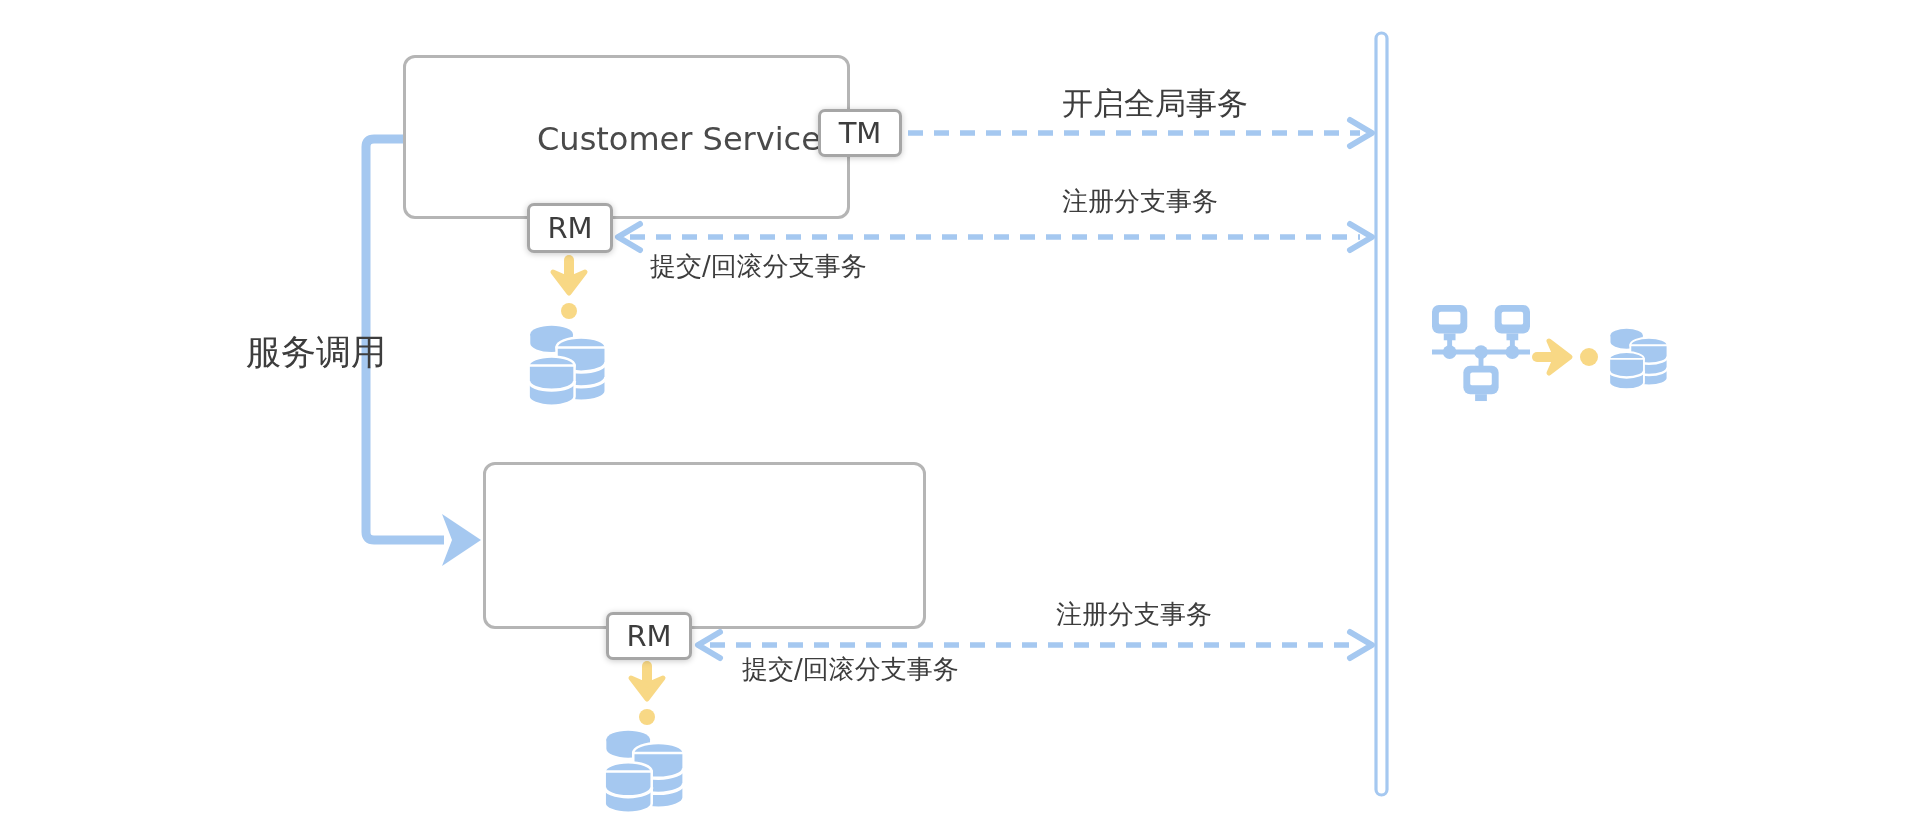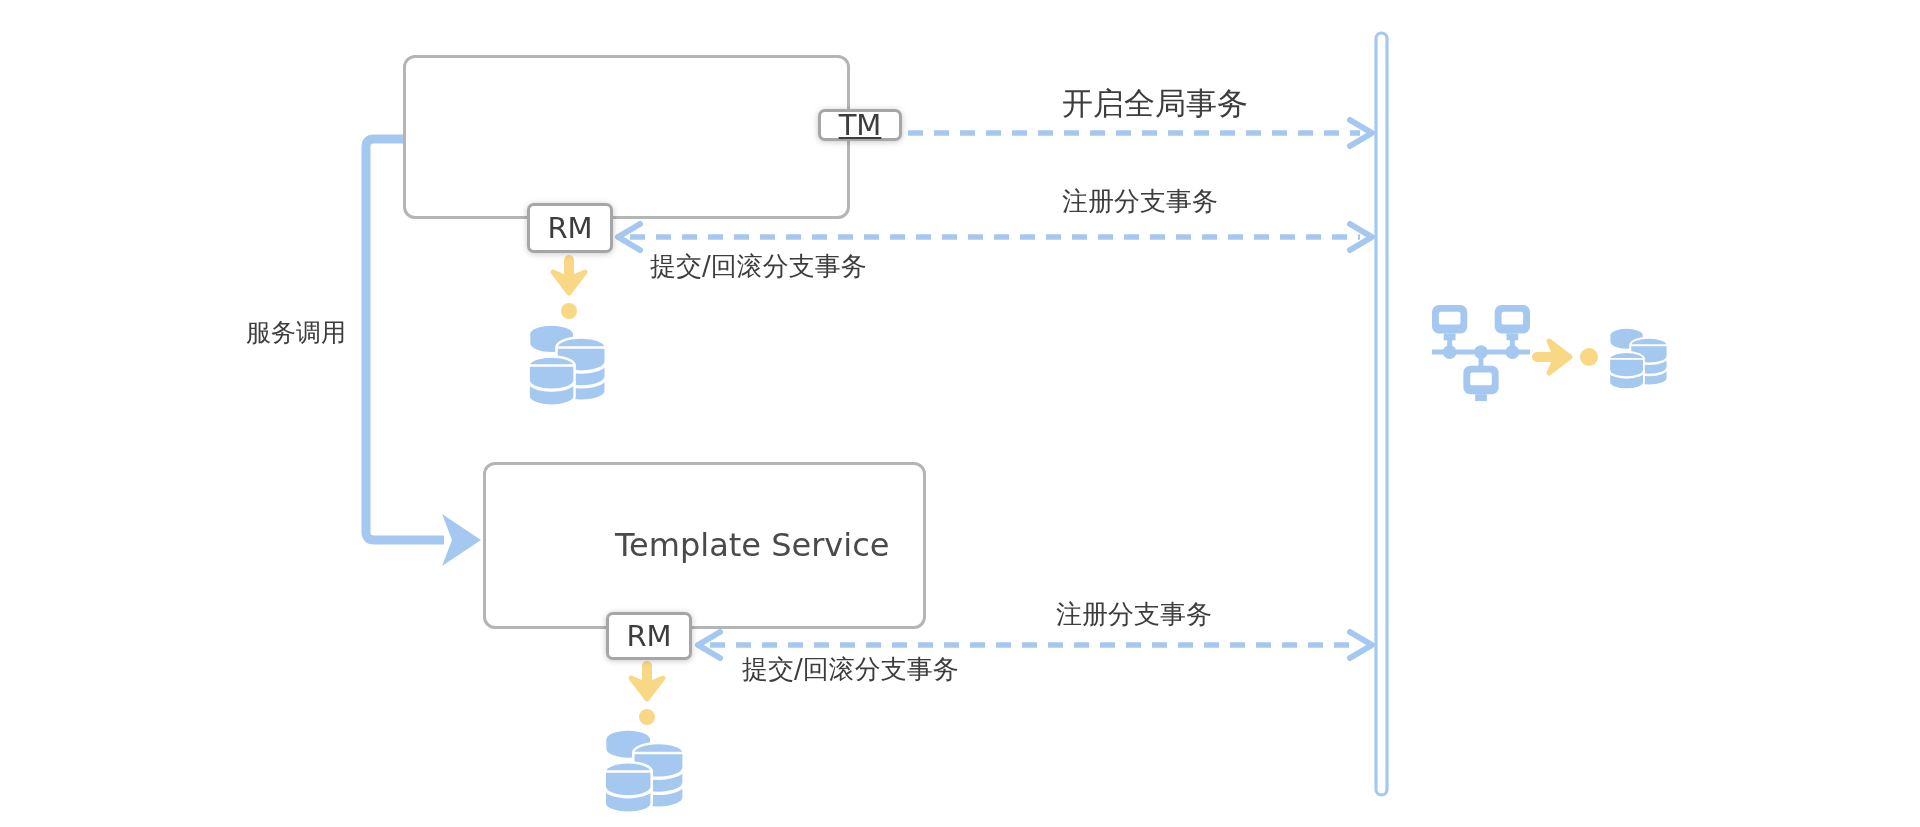--- a/index.html
+++ b/index.html
@@ -149,25 +149,25 @@
         <use href="#db-cluster"></use>
       </g>
     <g transform="translate(1432,305) scale(0.98)">
         <use href="#srv-cluster"></use>
       </g>
   </svg>
 
   <div class="svc-box" style="left:403px;top:55px;width:441px;height:158px;"></div>
   <div class="svc-box" style="left:483px;top:462px;width:437px;height:161px;"></div>
 
-  <div class="lbl svc-name" style="left:615px;top:527px;">Template Service</div>
+  <div class="lbl svc-name" style="left:537px;top:121px;">Customer Service</div>
 
-  <div class="badge" style="left:818px;top:109px;width:84px;height:32px;text-decoration:underline;">TM</div>
+  <div class="badge" style="left:818px;top:109px;width:84px;height:48px;">TM</div>
   <div class="badge" style="left:527px;top:203px;width:86px;height:50px;">RM</div>
   <div class="badge" style="left:606px;top:612px;width:86px;height:48px;">RM</div>
 
   <div class="lbl cn right-align" style="left:1062px;top:86px;width:300px;font-size:31px;">开启全局事务</div>
   <div class="lbl cn right-align" style="left:1062px;top:187px;width:300px;">注册分支事务</div>
   <div class="lbl cn" style="left:650px;top:252px;">提交/回滚分支事务</div>
   <div class="lbl cn right-align" style="left:1056px;top:600px;width:300px;">注册分支事务</div>
   <div class="lbl cn" style="left:742px;top:655px;">提交/回滚分支事务</div>
-  <div class="lbl cn" style="left:246px;top:319px;font-size:25px;">服务调用</div>
+  <div class="lbl cn" style="left:246px;top:332px;font-size:35px;">服务调用</div>
 </div>
 
 </body></html>

